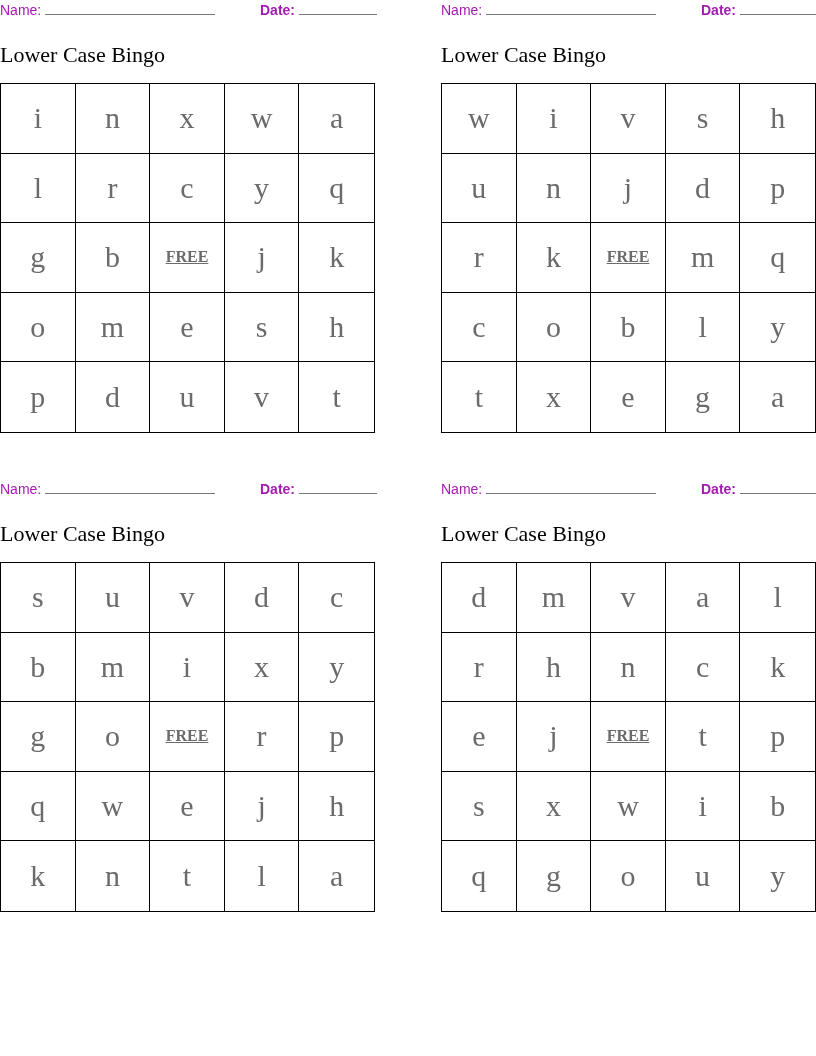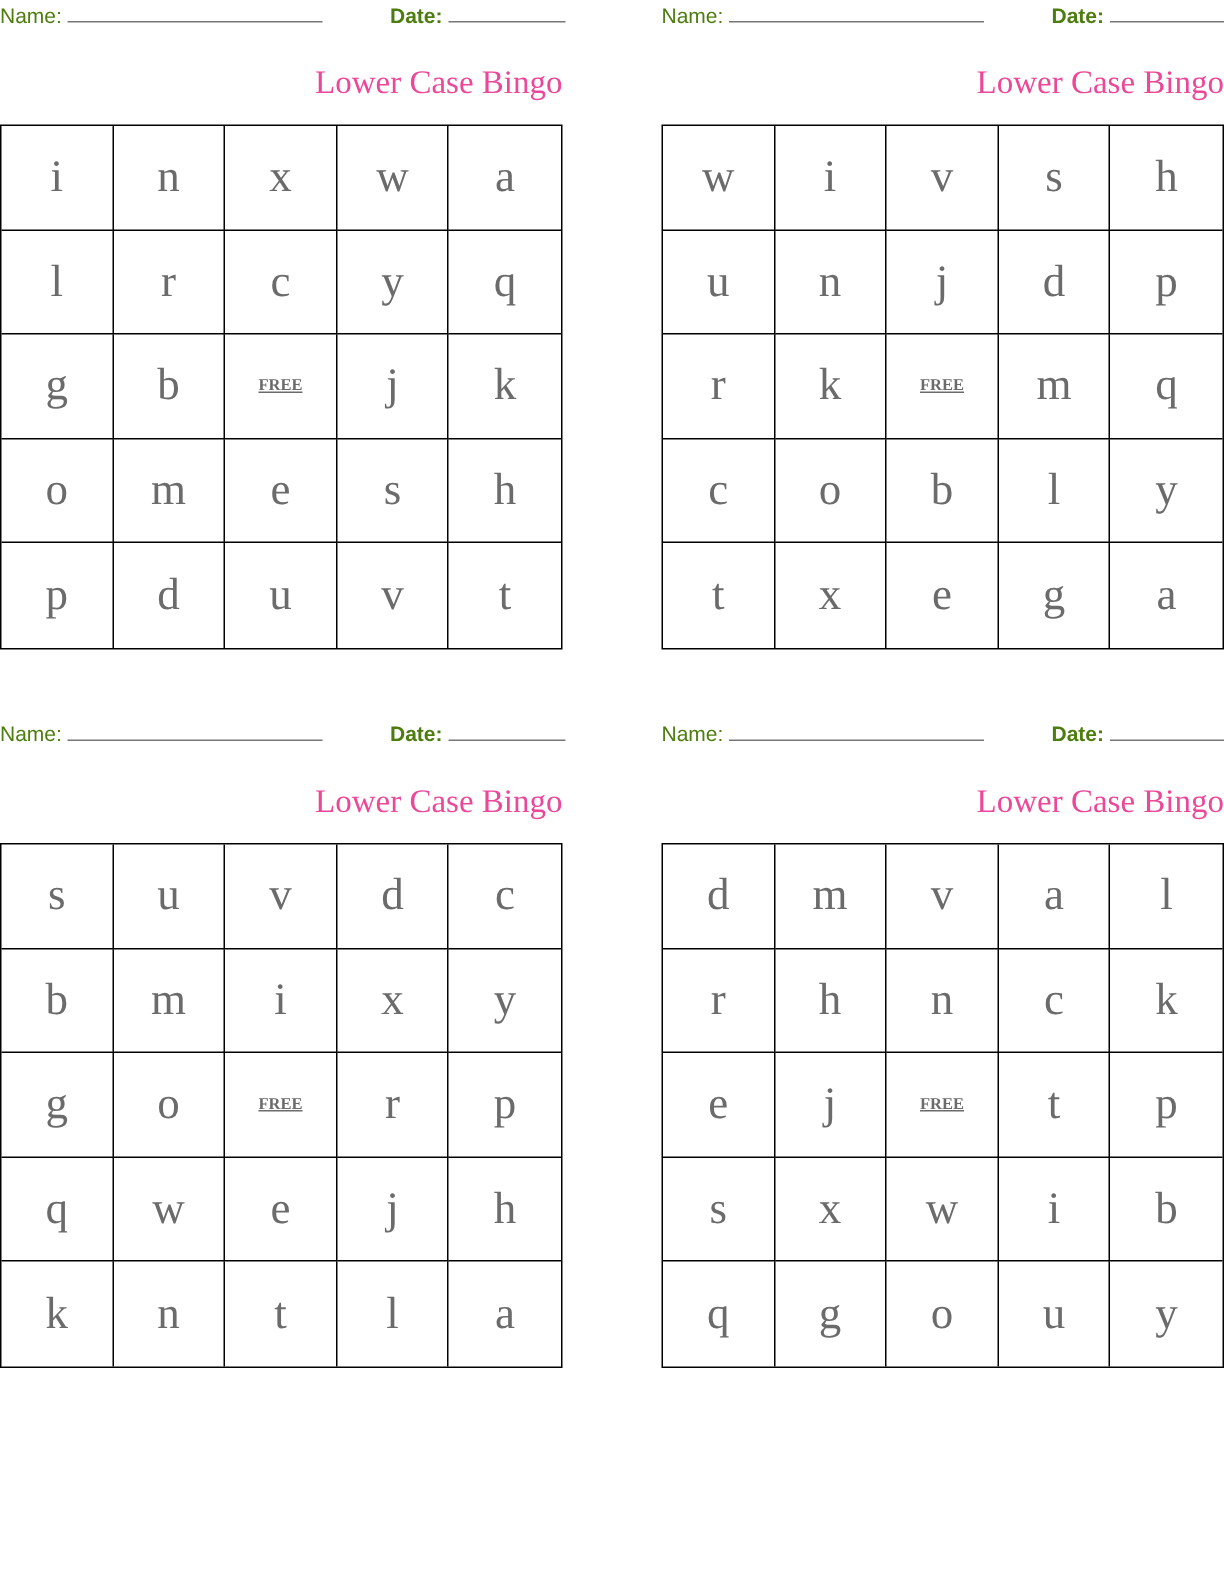--- a/index.html
+++ b/index.html
@@ -1,33 +1,33 @@
 <!DOCTYPE html>
 <html><head>
   <meta charset="utf-8">
   <style>
     html, body { margin: 0; padding: 0; background: #ffffff; }
     body { width: 816px; height: 1056px; position: relative; overflow: hidden; }
     .card { position: absolute; width: 375px; height: 434px; }
     .hdr { position: absolute; top: 2px; left: 0; width: 375px; height: 16px;
-           font-family: "Liberation Sans", sans-serif; font-size: 14px; color: #4d7c0f; }
+           font-family: "Liberation Sans", sans-serif; font-size: 14px; color: #a21caf; }
     .hdr .name { position: absolute; left: 0; top: 0; white-space: nowrap; }
     .hdr .date { position: absolute; left: 260px; top: 0; white-space: nowrap; font-weight: bold; }
     .line { display: inline-block; border-bottom: 1px solid #777777; vertical-align: baseline; height: 12px; margin-left: 4px; }
-    .title { position: absolute; top: 42px; left: 0; width: 375px; text-align: right;
-             font-family: "Liberation Serif", serif; font-size: 22px; color: #ec4899; }
+    .title { position: absolute; top: 42px; left: 0; width: 375px; text-align: left;
+             font-family: "Liberation Serif", serif; font-size: 22px; color: #000000; }
     .grid { position: absolute; top: 83px; left: 0; width: 373px; height: 348px;
             border: 1.5px solid #000; display: grid;
             grid-template-columns: repeat(5, 1fr); grid-template-rows: repeat(5, 1fr); }
     .cell { border-right: 1.2px solid #000; border-bottom: 1.2px solid #000;
             display: flex; align-items: center; justify-content: center;
             font-family: "Liberation Serif", serif; font-size: 30px; color: #6b6b6b; }
     .cell:nth-child(5n) { border-right: none; }
     .cell:nth-last-child(-n+5) { border-bottom: none; }
-    .cell.free { font-size: 11px; font-weight: bold; text-decoration: underline; }
+    .cell.free { font-size: 16px; font-weight: bold; text-decoration: underline; }
   </style>
 </head>
 <body>
 
 <div id="page">
     <div class="card" style="left: 0px; top: 0px;">
     <div class="hdr">
       <span class="name"><span>Name:</span><span class="line" style="width:170px"></span></span>
       <span class="date"><span>Date:</span><span class="line" style="width:78px"></span></span>
     </div>

